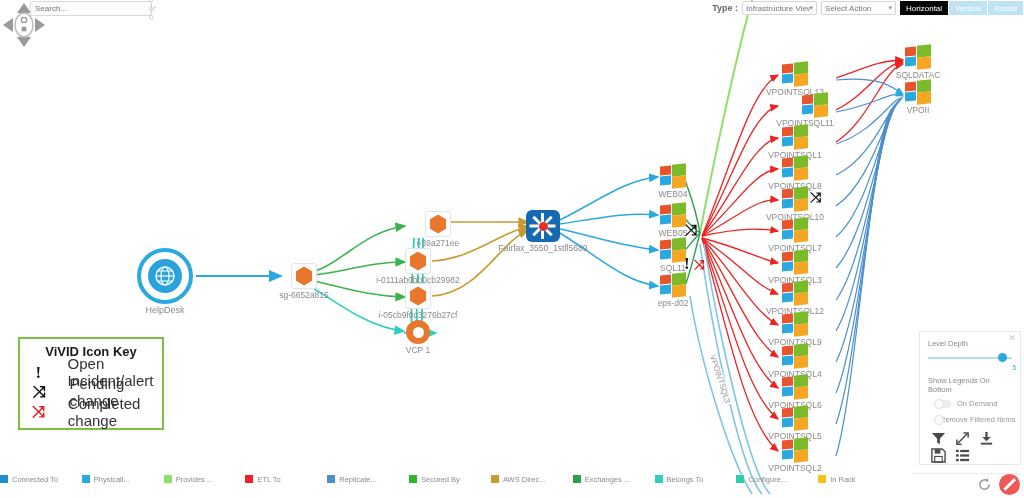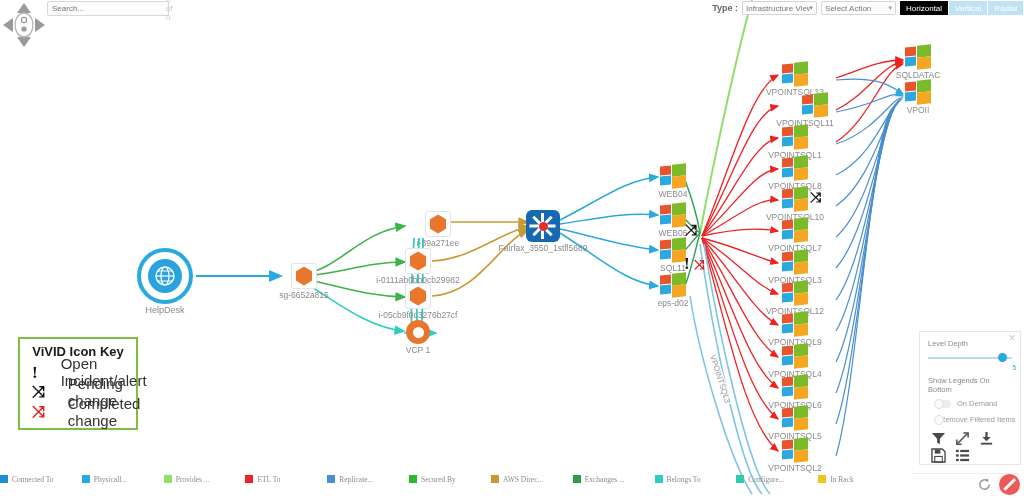--- a/index.html
+++ b/index.html
@@ -16,21 +16,21 @@
   #app { position: relative; width: 1024px; height: 498px; background:#fff; }
 
   
   #edges { position:absolute; left:0; top:0; width:1024px; height:498px; }
 
   
   .pan-ctrl { position:absolute; left:2px; top:2px; width:44px; height:46px; }
 
   
   .search-box {
-    position:absolute; left:47px; top:1px; width:122px; height:15px;
+    position:absolute; left:30px; top:1px; width:122px; height:15px;
     border:1px solid #d8d8d8; background:#fcfcfc; border-radius:2px;
     display:flex; align-items:center; padding:0 4px;
   }
   .search-box input {
     border:0; outline:0; background:transparent; flex:1;
     font-family:"Liberation Sans", sans-serif; font-size:8px; color:#777;
     padding:0; height:13px;
   }
   .search-count { font-size:8px; color:#c6c6c6; margin-left:4px; }
 
@@ -96,34 +96,34 @@
               background:#fff; display:flex; align-items:center; justify-content:center; }
   .helpdesk .core { width:34px; height:34px; border-radius:50%; background:#2aa3dd;
                     display:flex; align-items:center; justify-content:center; }
 
   
   .vivid { position:absolute; font-weight:bold; line-height:1; }
   .vivid.excl { font-size:17px; color:#111; font-family:"Liberation Serif", serif; }
 
   
   .keybox {
-    position:absolute; left:18px; top:337px; width:120px;
+    position:absolute; left:18px; top:337px; width:146px;
     border:2px solid #7dbf43; background:#fff; padding:5px 6px 6px 6px;
   }
   .keybox h3 { margin:0 0 3px 0; text-align:center; font-size:13px; color:#1a1a1a; }
   .keyrow { display:flex; align-items:center; gap:8px; height:20px; padding-left:6px; }
   .keyrow .ktxt { font-size:15px; color:#333;margin-left:15px; }
   .kicon { width:18px; text-align:center; font-weight:bold; line-height:1; }
 
   
   .legend-strip {
     position:absolute; left:0; bottom:12px; width:900px; height:14px;
     display:flex; align-items:center;
   }
-  .leg-item { display:flex; align-items:center; gap:4px; width:100px;font-family:Liberation Serif, serif; }
+  .leg-item { display:flex; align-items:center; gap:4px; width:100px; }
   .leg-sw { width:8px; height:8px; display:block; }
   .leg-tx { font-size:7.5px; color:#8b8b8b; white-space:nowrap; }
 
   
   .settings {
     position:absolute; right:3px; top:331px; width:102px; height:134px;
     background:#fff; border:1px solid #e6e6e6; padding:7px 8px;
   }
   .settings .close { position:absolute; right:4px; top:1px; font-size:9px; color:#c9c9c9; }
   .set-title { font-size:7.5px; color:#8a8a8a; margin-bottom:5px; }

